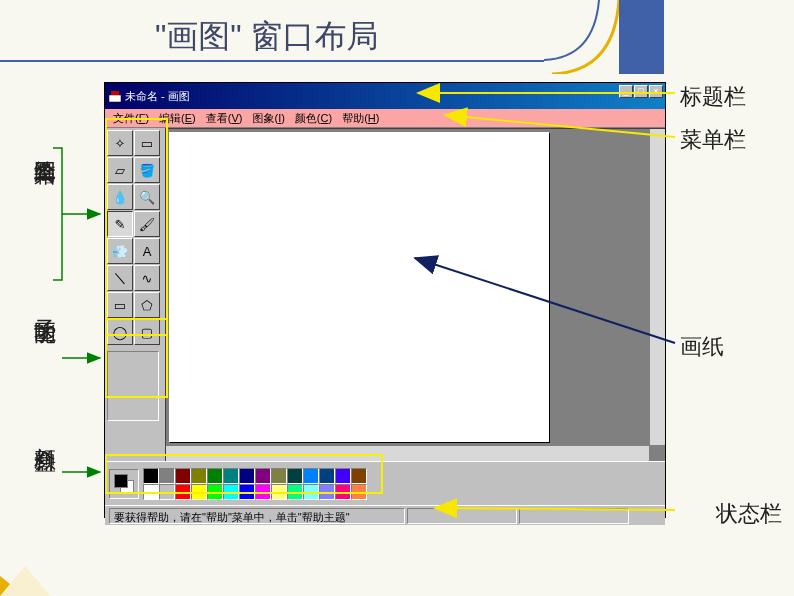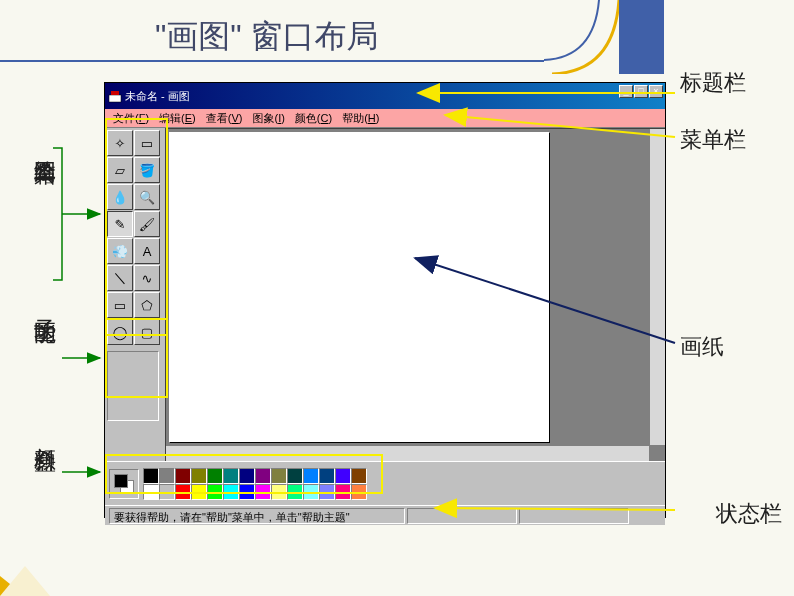--- a/index.html
+++ b/index.html
@@ -37,21 +37,21 @@
       letter-spacing: 1px;
     }
     .label-toolbox { top: 143px; left: 30px; }
     .label-subarea { top: 302px; left: 30px; }
     .label-palette { top: 430px; left: 30px; }
     .right-label {
       position: absolute;
       font-size: 22px;
       color: #202020;
     }
-    .label-title { top: 68px; left: 680px; }
+    .label-title { top: 82px; left: 680px; }
     .label-menu { top: 125px; left: 680px; }
     .label-canvas { top: 332px; left: 680px; }
     .label-status { top: 499px; left: 680px; margin-left: 36px; }
 
     .app-window {
       position: absolute;
       top: 82px; left: 104px;
       width: 562px; height: 436px;
       background: #c0c0c0;
       border: 1px solid #000;

